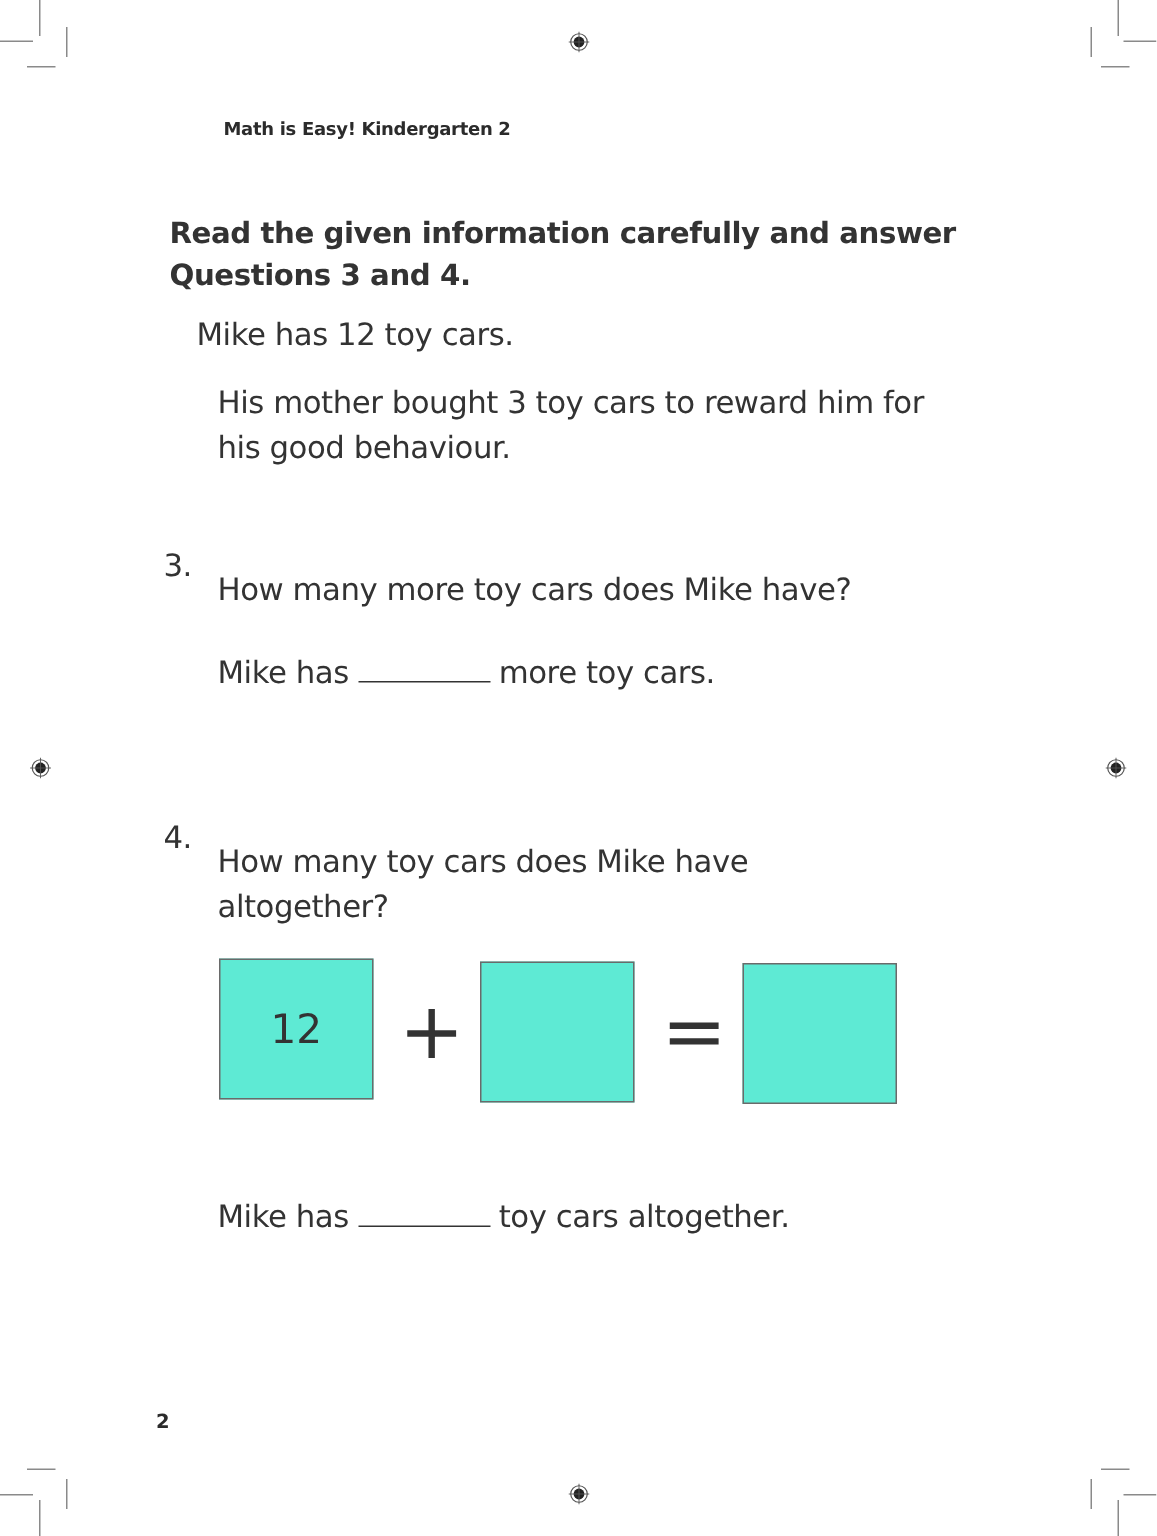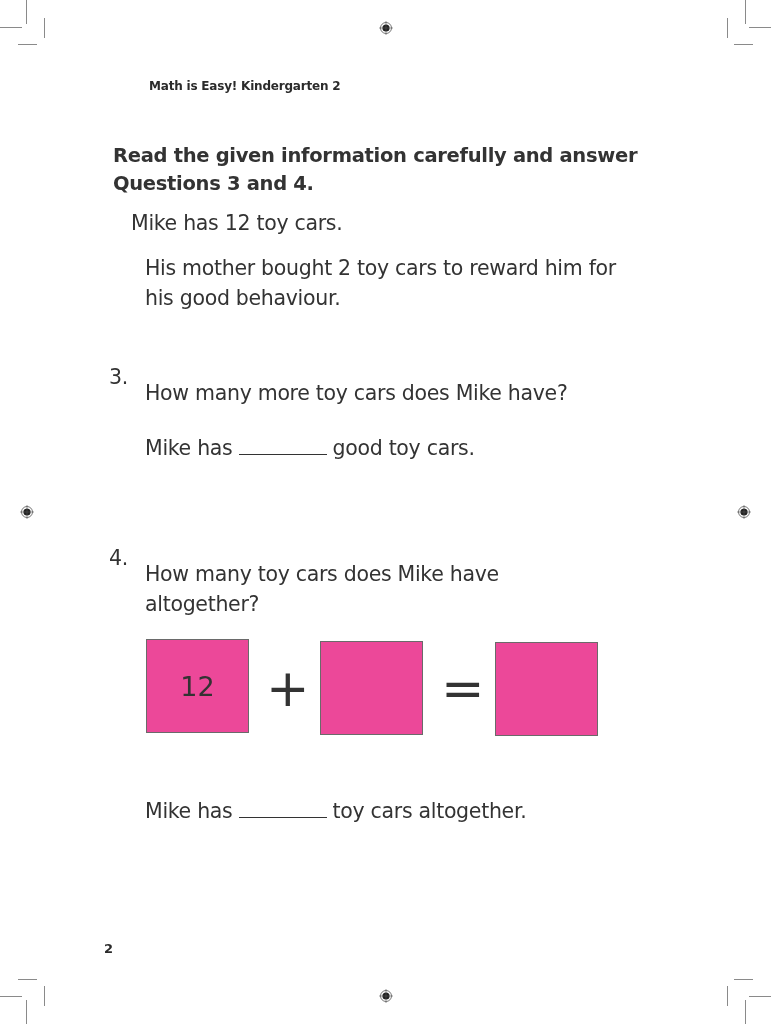--- a/index.html
+++ b/index.html
@@ -10,21 +10,21 @@
     .crop-v { position: absolute; width: 1px; background: #8a8a8a; }
     .reg { position: absolute; width: 14px; height: 14px; }
     .header-title { left: 109px; top: 79px; font-size: 12px; font-weight: bold; color: #2b2b2b; letter-spacing: -0.2px; margin-left: 40px; }
     .instr { left: 113px; top: 142px; width: 540px; font-size: 19.5px; font-weight: bold; line-height: 28px; color: #333; letter-spacing: -0.3px; }
     .body-text { font-size: 20.5px; color: #333; line-height: 30px; letter-spacing: -0.3px; }
     .info1 { left: 131px; top: 208px; }
     .info2 { left: 145px; top: 253px; width: 500px; }
     .q-num { left: 109px; }
     .q-text { left: 145px; width: 480px; margin-top: 16px; }
     .blank { display: inline-block; width: 88px; border-bottom: 1.5px solid #333; height: 1px; vertical-align: baseline; margin: 0 6px 0 6px; }
-    .box { position: absolute; border: 1.3px solid #6a6a6a; background: #ec4899; box-sizing: border-box; display: flex; align-items: center; justify-content: center; font-size: 27px; color: #333; }
+    .box { position: absolute; border: 1.3px solid #6a6a6a; background: #5eead4; box-sizing: border-box; display: flex; align-items: center; justify-content: center; font-size: 27px; color: #333; }
     .op { position: absolute; font-size: 52px; color: #333; line-height: 1; font-weight: normal; }
     .page-num { left: 104px; top: 941px; font-size: 13px; font-weight: bold; color: #2b2b2b; }
   </style>
 </head>
 <body>
 
 <div>
   <div class="crop-v" style="left:26px; top:0; height:24px;"></div>
   <div class="crop-h" style="left:0; top:27px; width:22px;"></div>
   <div class="crop-v" style="left:44px; top:18px; height:20px;"></div>
@@ -75,27 +75,27 @@
   <circle cx="7" cy="7" r="3.6" fill="#222"></circle>
   <line x1="7" y1="0" x2="7" y2="14" stroke="#555" stroke-width="0.6"></line>
   <line x1="0" y1="7" x2="14" y2="7" stroke="#555" stroke-width="0.6"></line>
 </svg>
 
 <div class="abs header-title">Math is Easy! Kindergarten 2</div>
 
 <div class="abs instr">Read the given information carefully and answer Questions 3 and 4.</div>
 
 <div class="abs body-text info1">Mike has 12 toy cars.</div>
-<div class="abs body-text info2">His mother bought 2 toy cars to reward him for his good behaviour.</div>
+<div class="abs body-text info2">His mother bought 3 toy cars to reward him for his good behaviour.</div>
 
 <div>
   <div class="abs body-text q-num" style="top:362px;">3.</div>
   <div class="abs body-text q-text" style="top:362px;">How many more toy cars does Mike have?</div>
   <div class="abs body-text" style="left:145px; top:433px; white-space:nowrap;">
-    <span>Mike has</span><span class="blank"></span><span>good toy cars.</span>
+    <span>Mike has</span><span class="blank"></span><span>more toy cars.</span>
   </div>
 </div>
 
 <div>
   <div class="abs body-text q-num" style="top:543px;">4.</div>
   <div class="abs body-text q-text" style="top:543px; width:420px;">How many toy cars does Mike have altogether?</div>
 
   <div>
     <div class="box" style="left:146px; top:639px; width:103px; height:94px;">12</div>
     <div class="op" style="left:266px; top:662px;">+</div>

